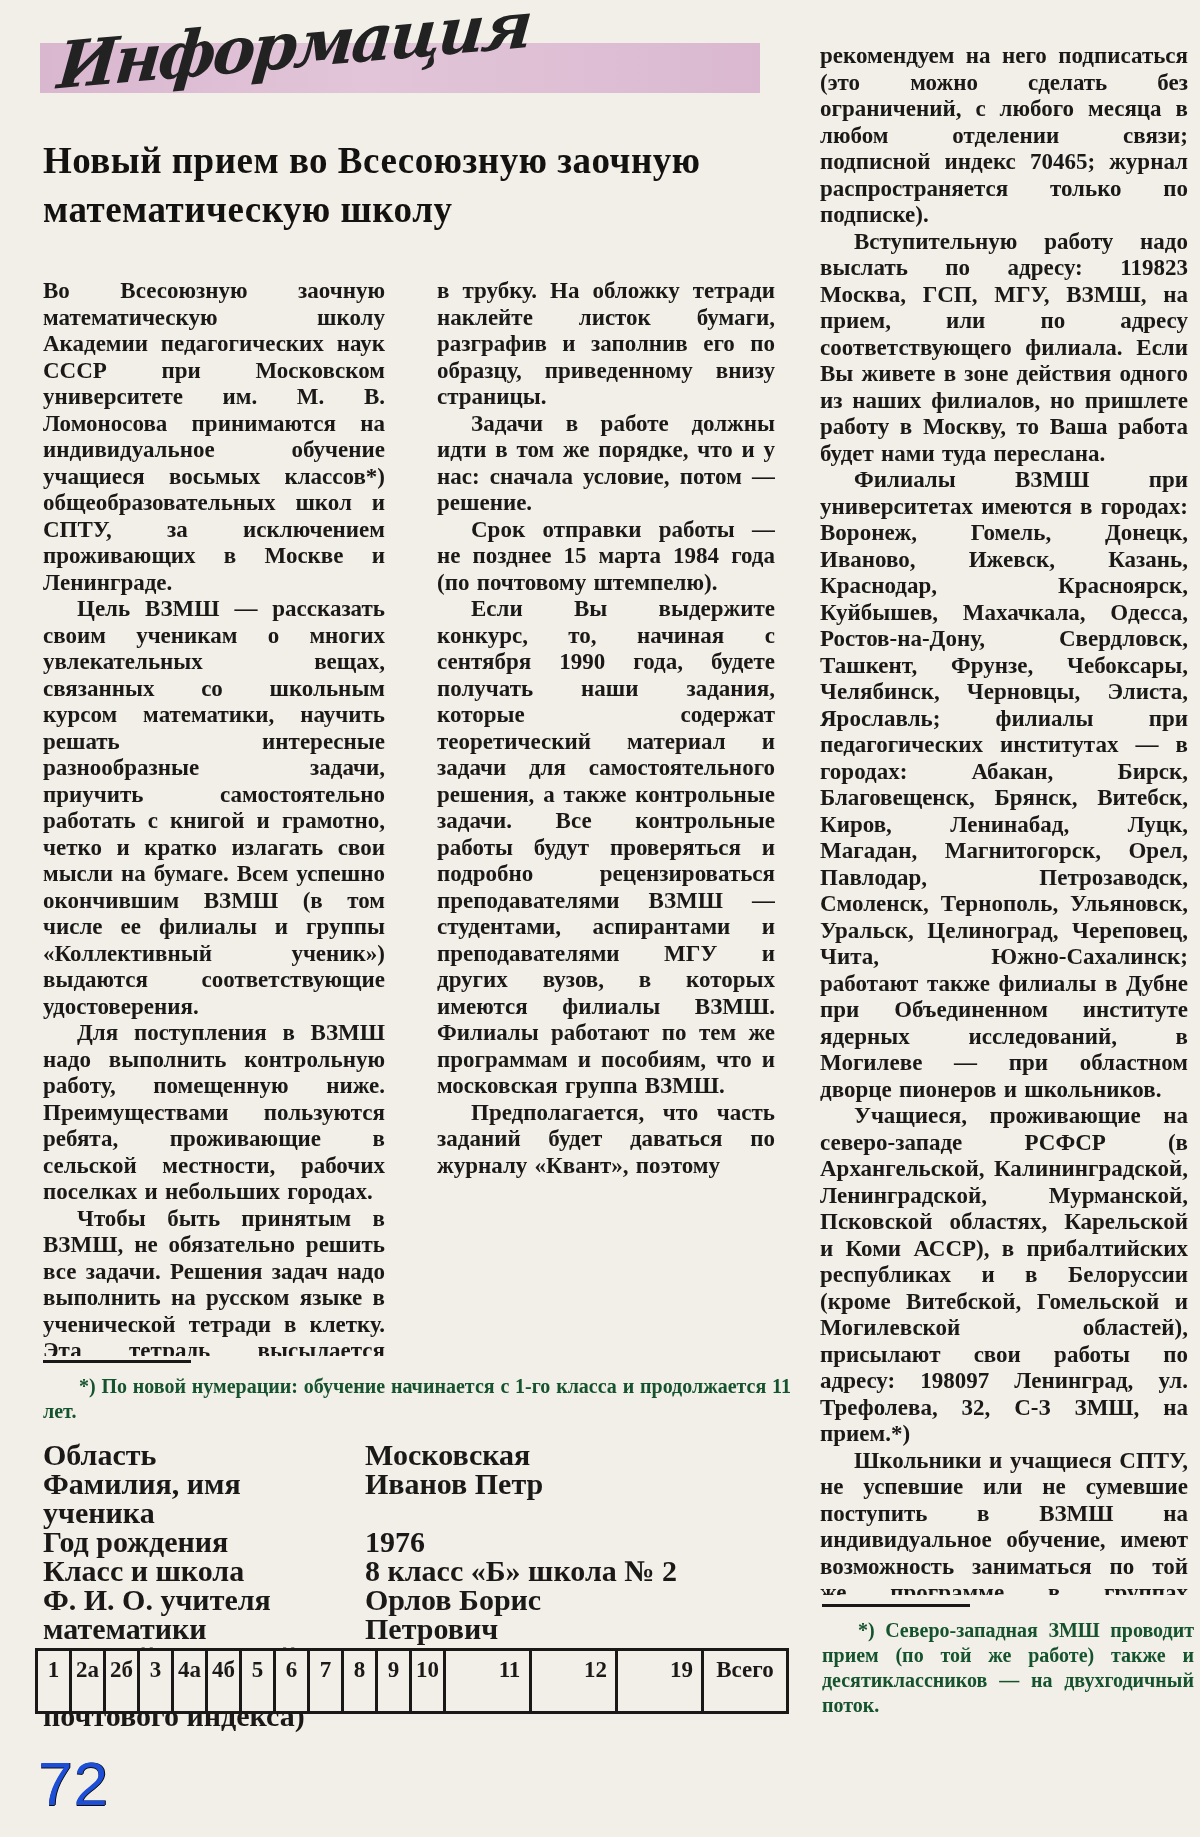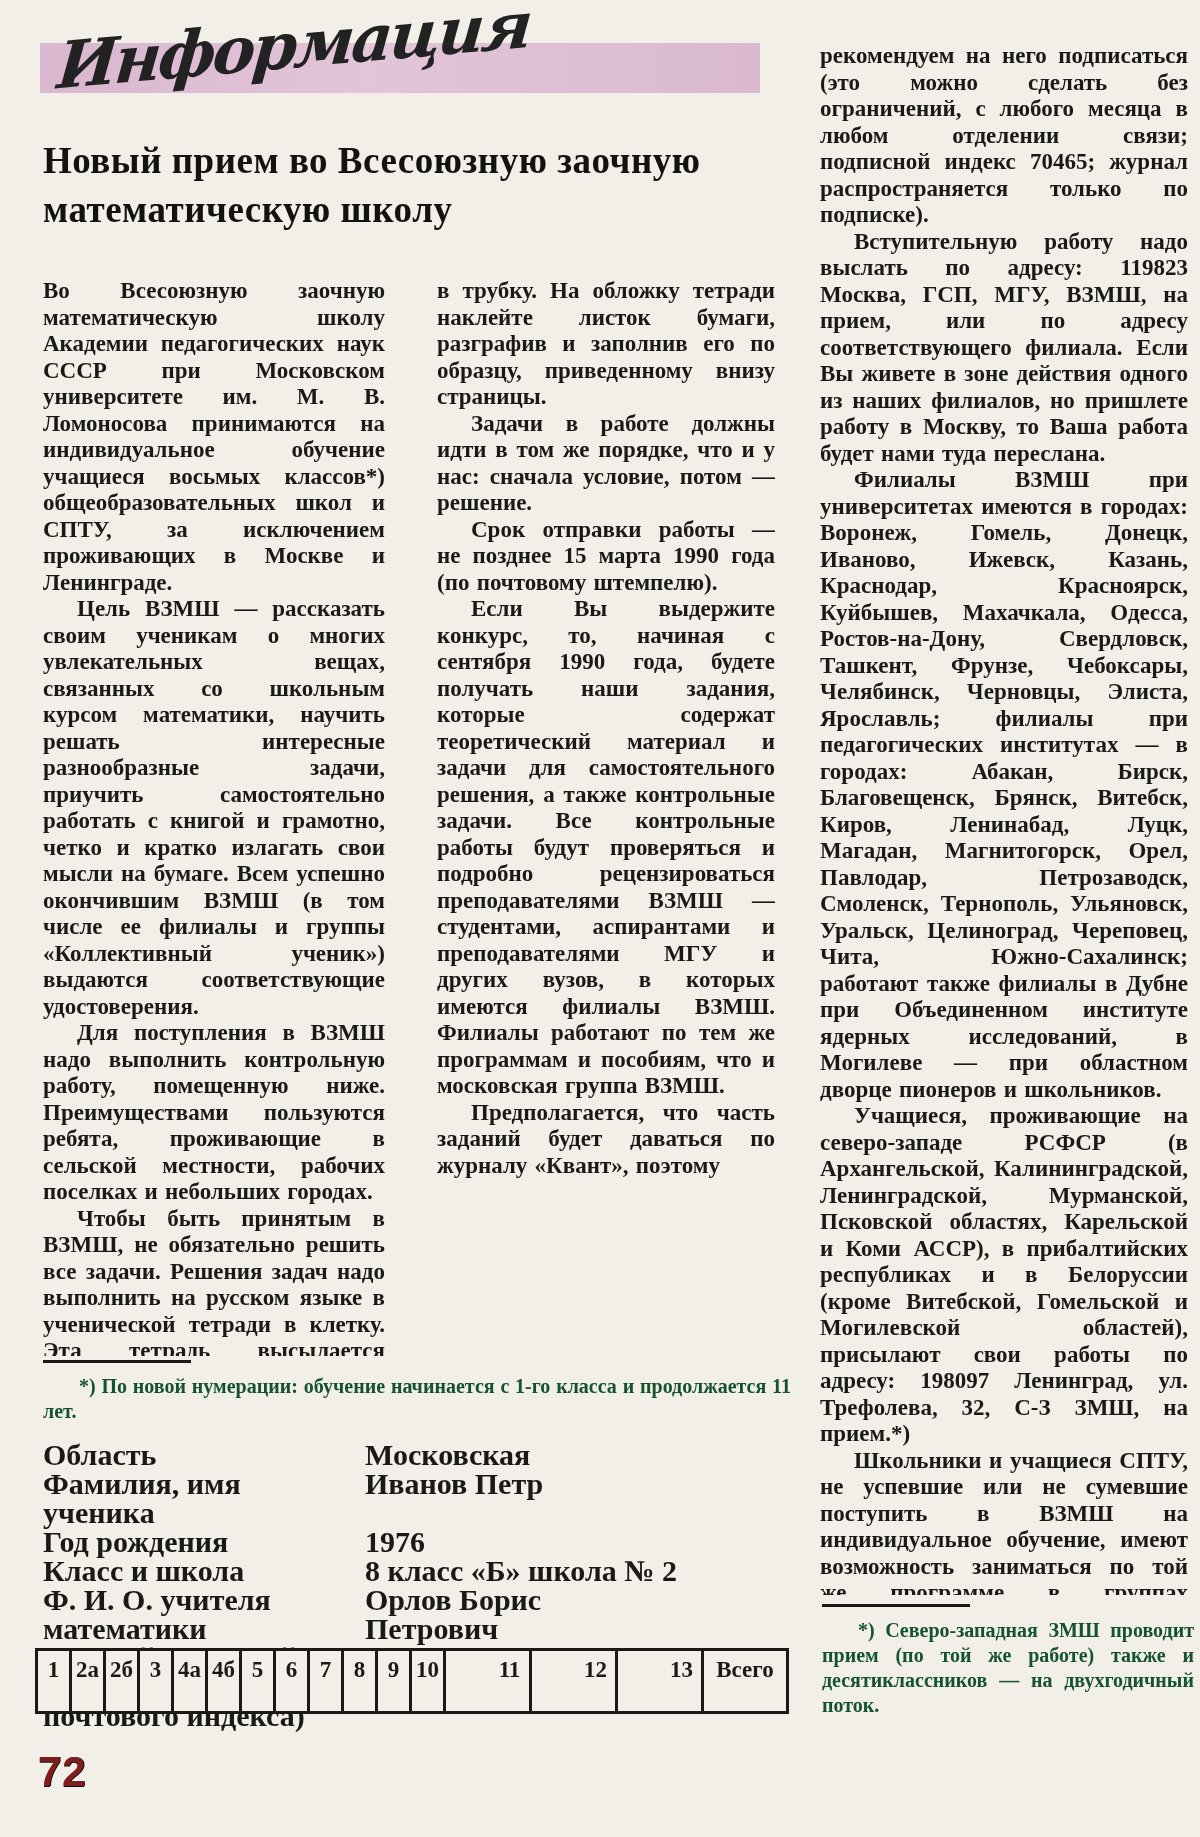--- a/index.html
+++ b/index.html
@@ -31,21 +31,21 @@
   .form{left:43px;top:1440px;width:650px;font-size:30px;font-weight:bold;line-height:29px;}
   .frow{display:flex;align-items:flex-start;}
   .flabel{width:322px;padding-right:14px;box-sizing:border-box;}
   .fvalue{width:314px;}
   .scoretable{left:35px;top:1648px;display:flex;border:3px solid #1b1917;background:#f2efe8;}
   .cell{box-sizing:border-box;width:34px;height:60px;border-right:3px solid #1b1917;
         text-align:center;padding-top:6px;font-size:23px;font-weight:bold;}
   .cell:nth-child(13),.cell:nth-child(14),.cell:nth-child(15){width:86px;padding-left:44px;}
   .cell:nth-child(16){width:82px;border-right:none;}
   .pagenum{left:38px;top:1748px;font-family:"Liberation Sans","DejaVu Sans",sans-serif;
-           font-weight:bold;font-size:42px;letter-spacing:1px;color:#7f1d1d;
+           font-weight:normal;font-size:62px;letter-spacing:1px;color:#1d4ed8;
            text-shadow:1px 0 0 #0e0d0c,0 1px 0 #0e0d0c;}
 </style>
 </head>
 <body>
 
 <div class="page">
 
   <div class="abs band"></div>
   <div class="abs script">Информация</div>
 
@@ -54,21 +54,21 @@
   <div class="abs col col1">
       <p class="para noind">Во Всесоюзную заочную математическую школу Академии педагогических наук СССР при Московском университете им. М. В. Ломоносова принимаются на индивидуальное обучение учащиеся восьмых классов*) общеобразовательных школ и СПТУ, за исключением проживающих в Москве и Ленинграде.</p>
       <p class="para">Цель ВЗМШ — рассказать своим ученикам о многих увлекательных вещах, связанных со школьным курсом математики, научить решать интересные разнообразные задачи, приучить самостоятельно работать с книгой и грамотно, четко и кратко излагать свои мысли на бумаге. Всем успешно окончившим ВЗМШ (в том числе ее филиалы и группы «Коллективный ученик») выдаются соответствующие удостоверения.</p>
       <p class="para">Для поступления в ВЗМШ надо выполнить контрольную работу, помещенную ниже. Преимуществами пользуются ребята, проживающие в сельской местности, рабочих поселках и небольших городах.</p>
       <p class="para">Чтобы быть принятым в ВЗМШ, не обязательно решить все задачи. Решения задач надо выполнить на русском языке в ученической тетради в клетку. Эта тетрадь высылается простой бандеролью; не сворачивайте ее</p>
     </div>
 
   <div class="abs col col2">
       <p class="para noind">в трубку. На обложку тетради наклейте листок бумаги, разграфив и заполнив его по образцу, приведенному внизу страницы.</p>
       <p class="para">Задачи в работе должны идти в том же порядке, что и у нас: сначала условие, потом — решение.</p>
-      <p class="para">Срок отправки работы — не позднее 15 марта 1990 года (по почтовому штемпелю).</p>
+      <p class="para">Срок отправки работы — не позднее 15 марта 1984 года (по почтовому штемпелю).</p>
       <p class="para">Если Вы выдержите конкурс, то, начиная с сентября 1990 года, будете получать наши задания, которые содержат теоретический материал и задачи для самостоятельного решения, а также контрольные задачи. Все контрольные работы будут проверяться и подробно рецензироваться преподавателями ВЗМШ — студентами, аспирантами и преподавателями МГУ и других вузов, в которых имеются филиалы ВЗМШ. Филиалы работают по тем же программам и пособиям, что и московская группа ВЗМШ.</p>
       <p class="para">Предполагается, что часть заданий будет даваться по журналу «Квант», поэтому</p>
     </div>
 
   <div class="abs col col3">
       <p class="para noind">рекомендуем на него подписаться (это можно сделать без ограничений, с любого месяца в любом отделении связи; подписной индекс 70465; журнал распространяется только по подписке).</p>
       <p class="para">Вступительную работу надо выслать по адресу: 119823 Москва, ГСП, МГУ, ВЗМШ, на прием, или по адресу соответствующего филиала. Если Вы живете в зоне действия одного из наших филиалов, но пришлете работу в Москву, то Ваша работа будет нами туда переслана.</p>
       <p class="para">Филиалы ВЗМШ при университетах имеются в городах: Воронеж, Гомель, Донецк, Иваново, Ижевск, Казань, Краснодар, Красноярск, Куйбышев, Махачкала, Одесса, Ростов-на-Дону, Свердловск, Ташкент, Фрунзе, Чебоксары, Челябинск, Черновцы, Элиста, Ярославль; филиалы при педагогических институтах — в городах: Абакан, Бирск, Благовещенск, Брянск, Витебск, Киров, Ленинабад, Луцк, Магадан, Магнитогорск, Орел, Павлодар, Петрозаводск, Смоленск, Тернополь, Ульяновск, Уральск, Целиноград, Череповец, Чита, Южно-Сахалинск; работают также филиалы в Дубне при Объединенном институте ядерных исследований, в Могилеве — при областном дворце пионеров и школьников.</p>
       <p class="para">Учащиеся, проживающие на северо-западе РСФСР (в Архангельской, Калининградской, Ленинградской, Мурманской, Псковской областях, Карельской и Коми АССР), в прибалтийских республиках и в Белоруссии (кроме Витебской, Гомельской и Могилевской областей), присылают свои работы по адресу: 198097 Ленинград, ул. Трефолева, 32, С-З ЗМШ, на прием.*)</p>
       <p class="para">Школьники и учащиеся СПТУ, не успевшие или не сумевшие поступить в ВЗМШ на индивидуальное обучение, имеют возможность заниматься по той же программе в группах «Коллективный ученик».</p>
@@ -112,21 +112,21 @@
       <div class="cell">4а</div>
       <div class="cell">4б</div>
       <div class="cell">5</div>
       <div class="cell">6</div>
       <div class="cell">7</div>
       <div class="cell">8</div>
       <div class="cell">9</div>
       <div class="cell">10</div>
       <div class="cell">11</div>
       <div class="cell">12</div>
-      <div class="cell">13</div>
+      <div class="cell">19</div>
       <div class="cell">Всего</div>
     </div>
 
   <div class="abs fnrule rule-right"></div>
   <div class="abs footnote fn-right">*) Северо-западная ЗМШ проводит прием (по той же работе) также и десятиклассников — на двухгодичный поток.</div>
 
   <div class="abs pagenum">72</div>
 
 </div>
 

